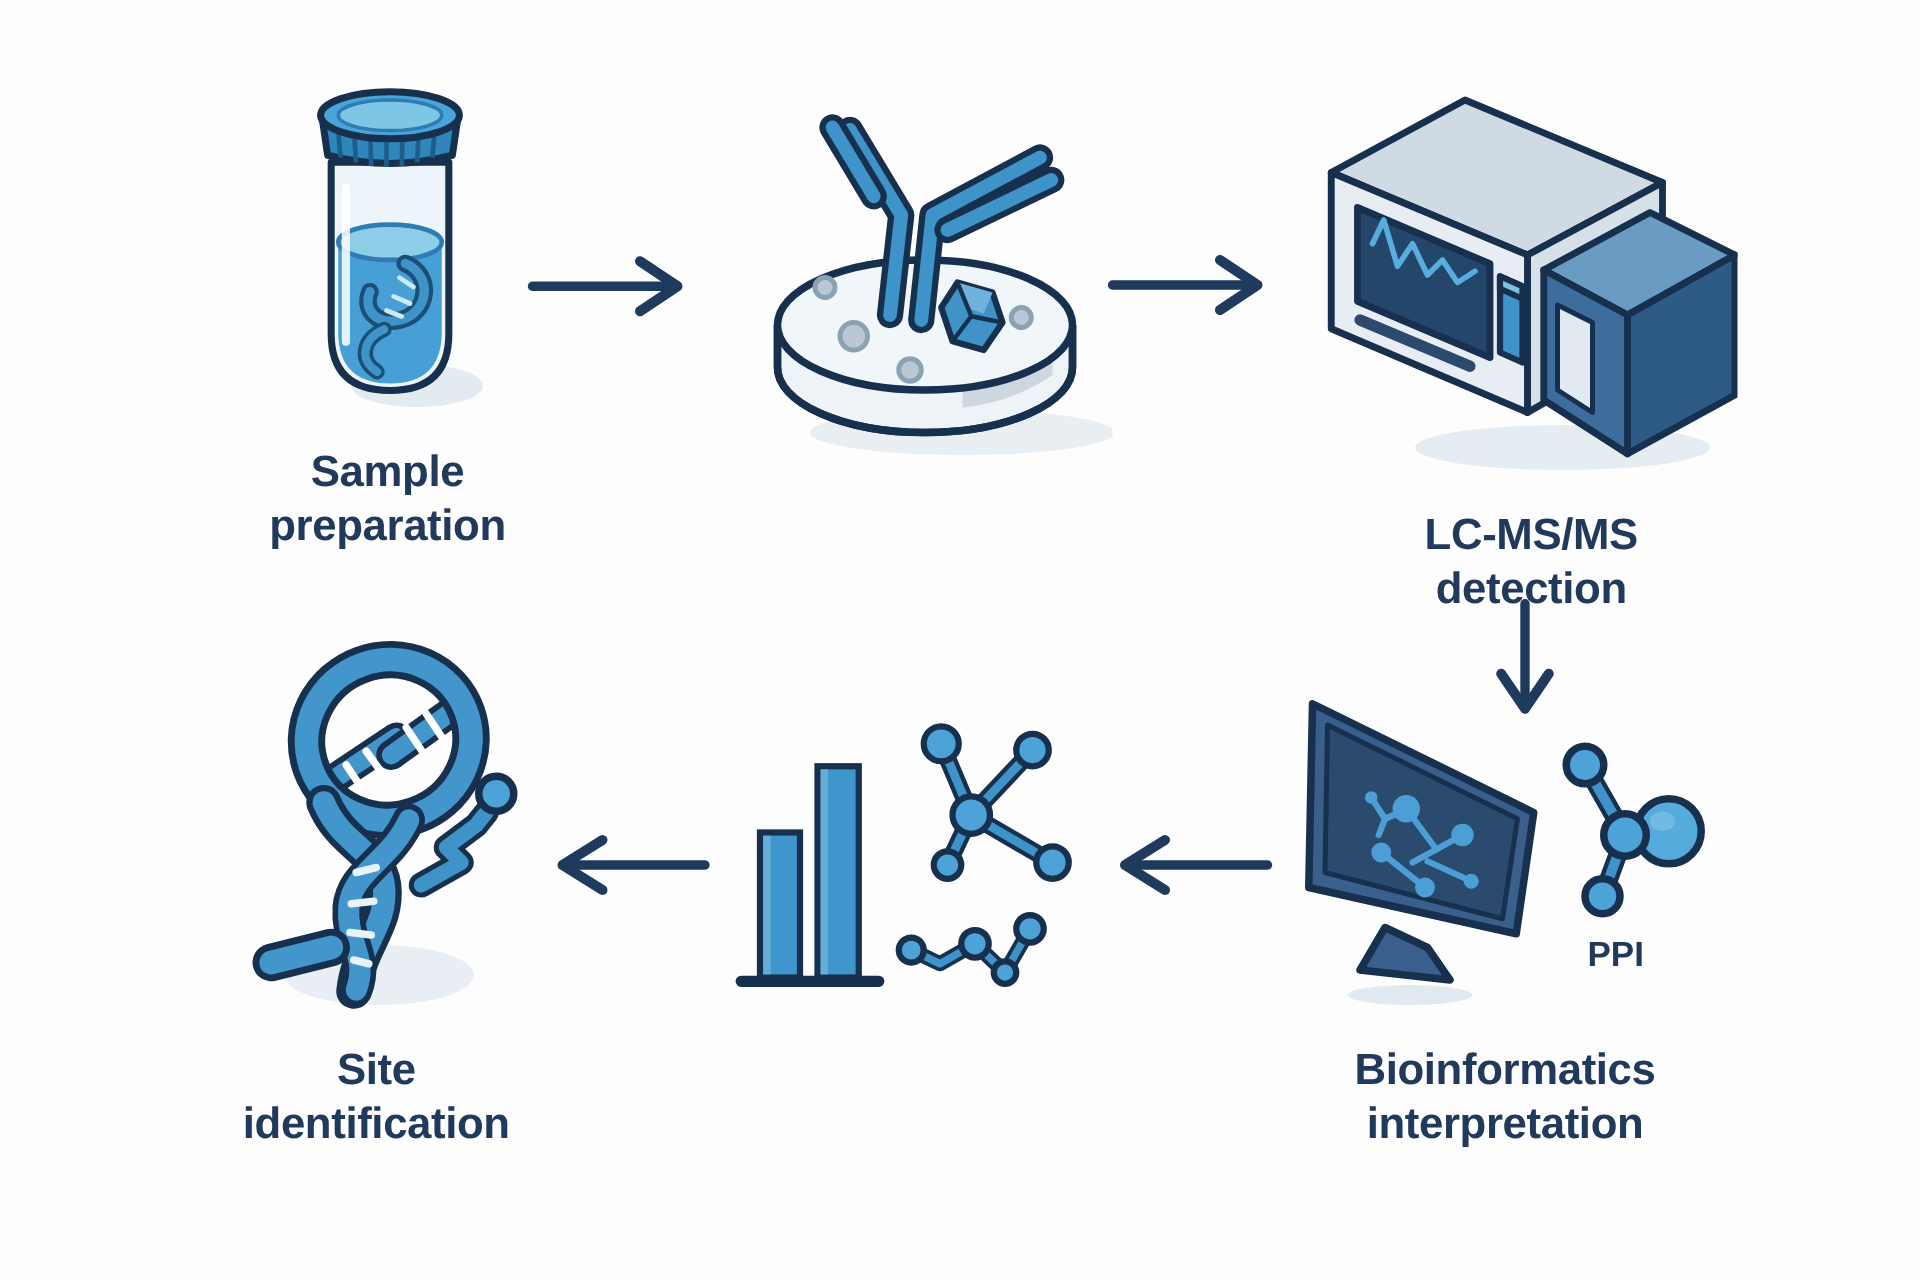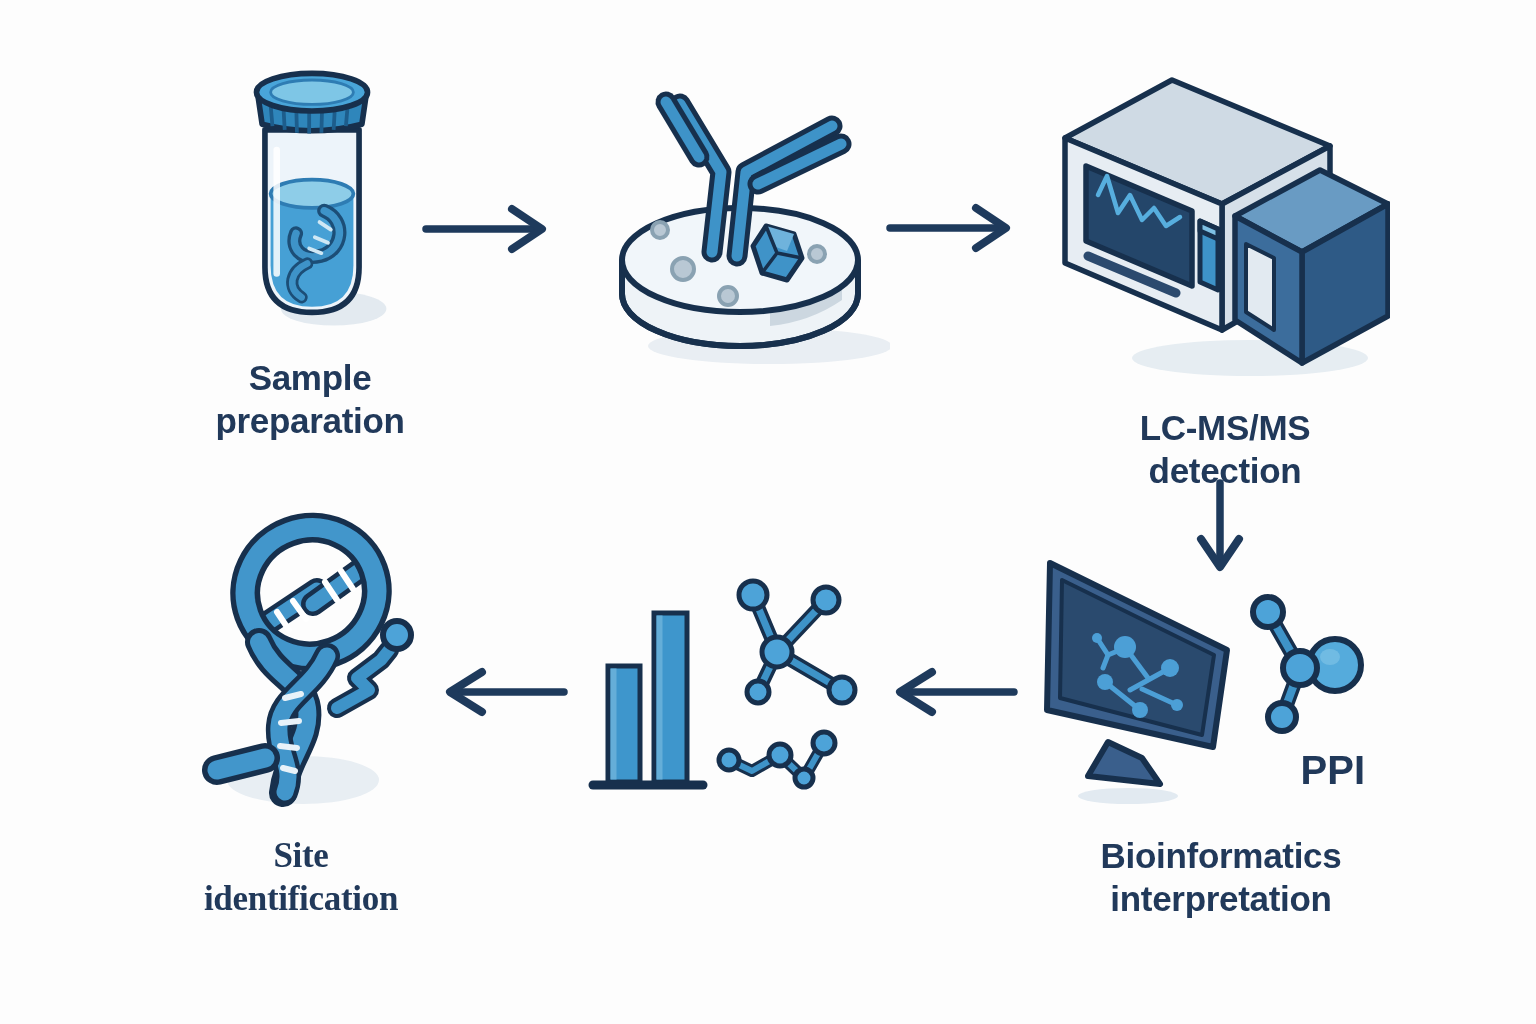--- a/index.html
+++ b/index.html
@@ -16,23 +16,23 @@
     font-size:35px;
     line-height:1.24;
     color:#21395a;
     letter-spacing:-0.3px;
     text-align:center;
     white-space:pre-line;
   }
   .ppi-label{
     position:absolute;
     font-weight:700;
-    font-size:40px;
+    font-size:28px;
     color:#21395a;
-    text-align:right;
+    text-align:left;
   }
   svg{display:block;}
 </style>
 </head>
 <body>
 
 <div class="step" style="left:150px;top:55px;width:320px;height:400px;">
   <svg class="abs" style="left:82px;top:7px;" width="160" height="275" viewBox="0 0 170 292">
     <ellipse cx="108" cy="262" rx="56" ry="18" fill="#e3eaf0"></ellipse>
     <path d="M35,72 L35,218 Q35,266 85,266 Q135,266 135,218 L135,72 Z" fill="#edf4fa" stroke="#17304d" stroke-width="6" stroke-linejoin="round"></path>
@@ -144,21 +144,21 @@
       <path d="M62,90 L97,87" stroke="#17304d" stroke-width="15"></path>
       <path d="M62,90 L97,87" stroke="#3e93c8" stroke-width="8"></path>
     </g>
     <circle cx="97" cy="87" r="26" fill="#55abdc" stroke="#17304d" stroke-width="6"></circle>
     <ellipse cx="92" cy="79" rx="10" ry="8" fill="#7fc3e6" opacity="0.65"></ellipse>
     <circle cx="62" cy="90" r="17" fill="#4da3d8" stroke="#17304d" stroke-width="6"></circle>
     <circle cx="30" cy="34" r="15" fill="#4da3d8" stroke="#17304d" stroke-width="6"></circle>
     <circle cx="44" cy="139" r="14" fill="#4da3d8" stroke="#17304d" stroke-width="6"></circle>
   </svg>
   <div class="ppi-label" style="left:252px;top:203px;width:95px;">PPI</div>
-  <div class="step-label" style="left:19px;top:289px;width:368px;">Bioinformatics
+  <div class="step-label" style="left:2px;top:289px;width:368px;">Bioinformatics
 interpretation</div>
 </div>
 
 <div class="step" style="left:530px;top:560px;width:452px;height:370px;">
   <svg class="abs" style="left:55px;top:3px;" width="290" height="235" viewBox="0 0 290 235">
     <g>
       <rect x="23" y="103" width="32" height="116" fill="#3e96cc" stroke="#17304d" stroke-width="5"></rect>
       <rect x="25.5" y="105.5" width="6" height="111" fill="#65aed8"></rect>
       <rect x="69" y="50" width="33" height="169" fill="#3e96cc" stroke="#17304d" stroke-width="5"></rect>
       <rect x="71.5" y="52.5" width="6" height="164" fill="#65aed8"></rect>
@@ -181,21 +181,21 @@
     </g>
     <g fill="#4da3d8" stroke="#17304d" stroke-width="5">
       <circle cx="144" cy="197" r="10"></circle>
       <circle cx="195" cy="192" r="11"></circle>
       <circle cx="219" cy="215" r="9"></circle>
       <circle cx="239" cy="180" r="11"></circle>
     </g>
   </svg>
 </div>
 
-<div class="step" style="left:138px;top:505px;width:324px;height:420px;font-family:Liberation Serif, serif;">
+<div class="step" style="left:138px;top:505px;width:324px;height:420px;">
   <svg class="abs" style="left:47px;top:3px;" width="240" height="310" viewBox="0 0 240 310">
     <ellipse cx="118" cy="272" rx="76" ry="24" fill="#e8eef3"></ellipse>
     <g fill="none" stroke-linecap="round" stroke-linejoin="round">
       <path d="M78,118 L132,82" stroke="#17304d" stroke-width="24"></path>
       <path d="M78,118 L132,82" stroke="#4296cb" stroke-width="15"></path>
       <path d="M128,96 L178,60" stroke="#17304d" stroke-width="24"></path>
       <path d="M128,96 L178,60" stroke="#4296cb" stroke-width="15"></path>
       <path d="M92,104 L104,122 M108,93 L121,111 M140,74 L152,92 M156,63 L168,81" stroke="#ffffff" stroke-width="6"></path>
       <ellipse cx="126" cy="84" rx="66" ry="64" transform="rotate(-20 126 84)" stroke="#17304d" stroke-width="30"></ellipse>
       <ellipse cx="126" cy="84" rx="66" ry="64" transform="rotate(-20 126 84)" stroke="#4296cb" stroke-width="19"></ellipse>

